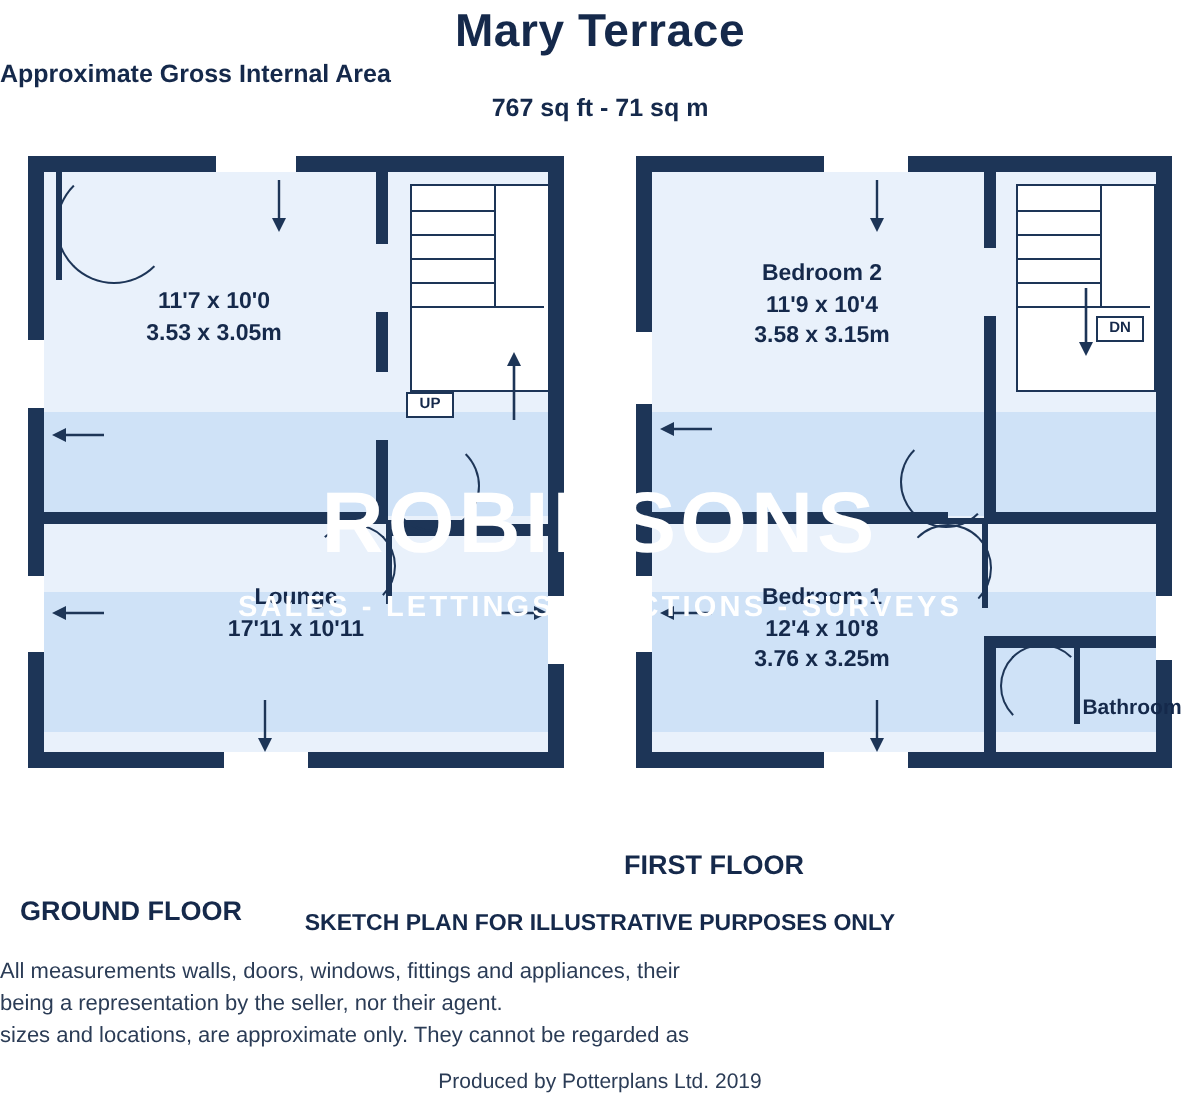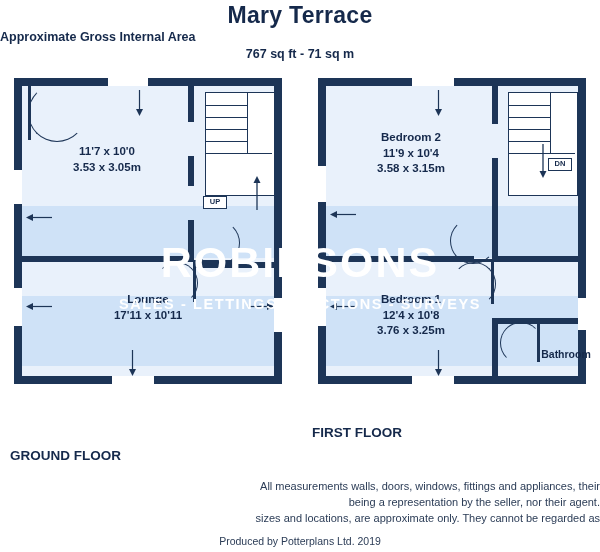--- a/index.html
+++ b/index.html
@@ -159,21 +159,21 @@
     text-align: center;
     font-size: 11.5px;
     font-weight: bold;
     color: #15294b;
   }
   .disclaimer-body {
     position: absolute;
     top: 478px;
     left: 0;
     width: 600px;
-    text-align: right;
+    text-align: left;
     font-size: 11px;
     line-height: 16px;
     color: #2b3c56;
   }
   .produced {
     position: absolute;
     top: 535px;
     left: 0;
     width: 600px;
     text-align: center;
@@ -379,20 +379,21 @@
       <div class="bath-label" style="left:498px; top:278px; width:80px;padding-left:28px;">Bathroom</div>
     </div>
   </div>
 
   <div class="watermark wm-sub">SALES - LETTINGS - AUCTIONS - SURVEYS</div>
   <div class="watermark wm-main">ROBINSONS</div>
 
   <div class="floor-caption" style="left:10px; top:425px;margin-top:23px;">GROUND FLOOR</div>
   <div class="floor-caption" style="left:312px; top:425px;">FIRST FLOOR</div>
 
+  <div class="disclaimer-title">SKETCH PLAN FOR ILLUSTRATIVE PURPOSES ONLY</div>
   <div class="disclaimer-body">
     <div>All measurements walls, doors, windows, fittings and appliances, their</div>
     <div>being a representation by the seller, nor their agent.</div>
     <div>sizes and locations, are approximate only. They cannot be regarded as</div>
   </div>
   <div class="produced">Produced by Potterplans Ltd. 2019</div>
 
 </div>
 
 </body></html>

